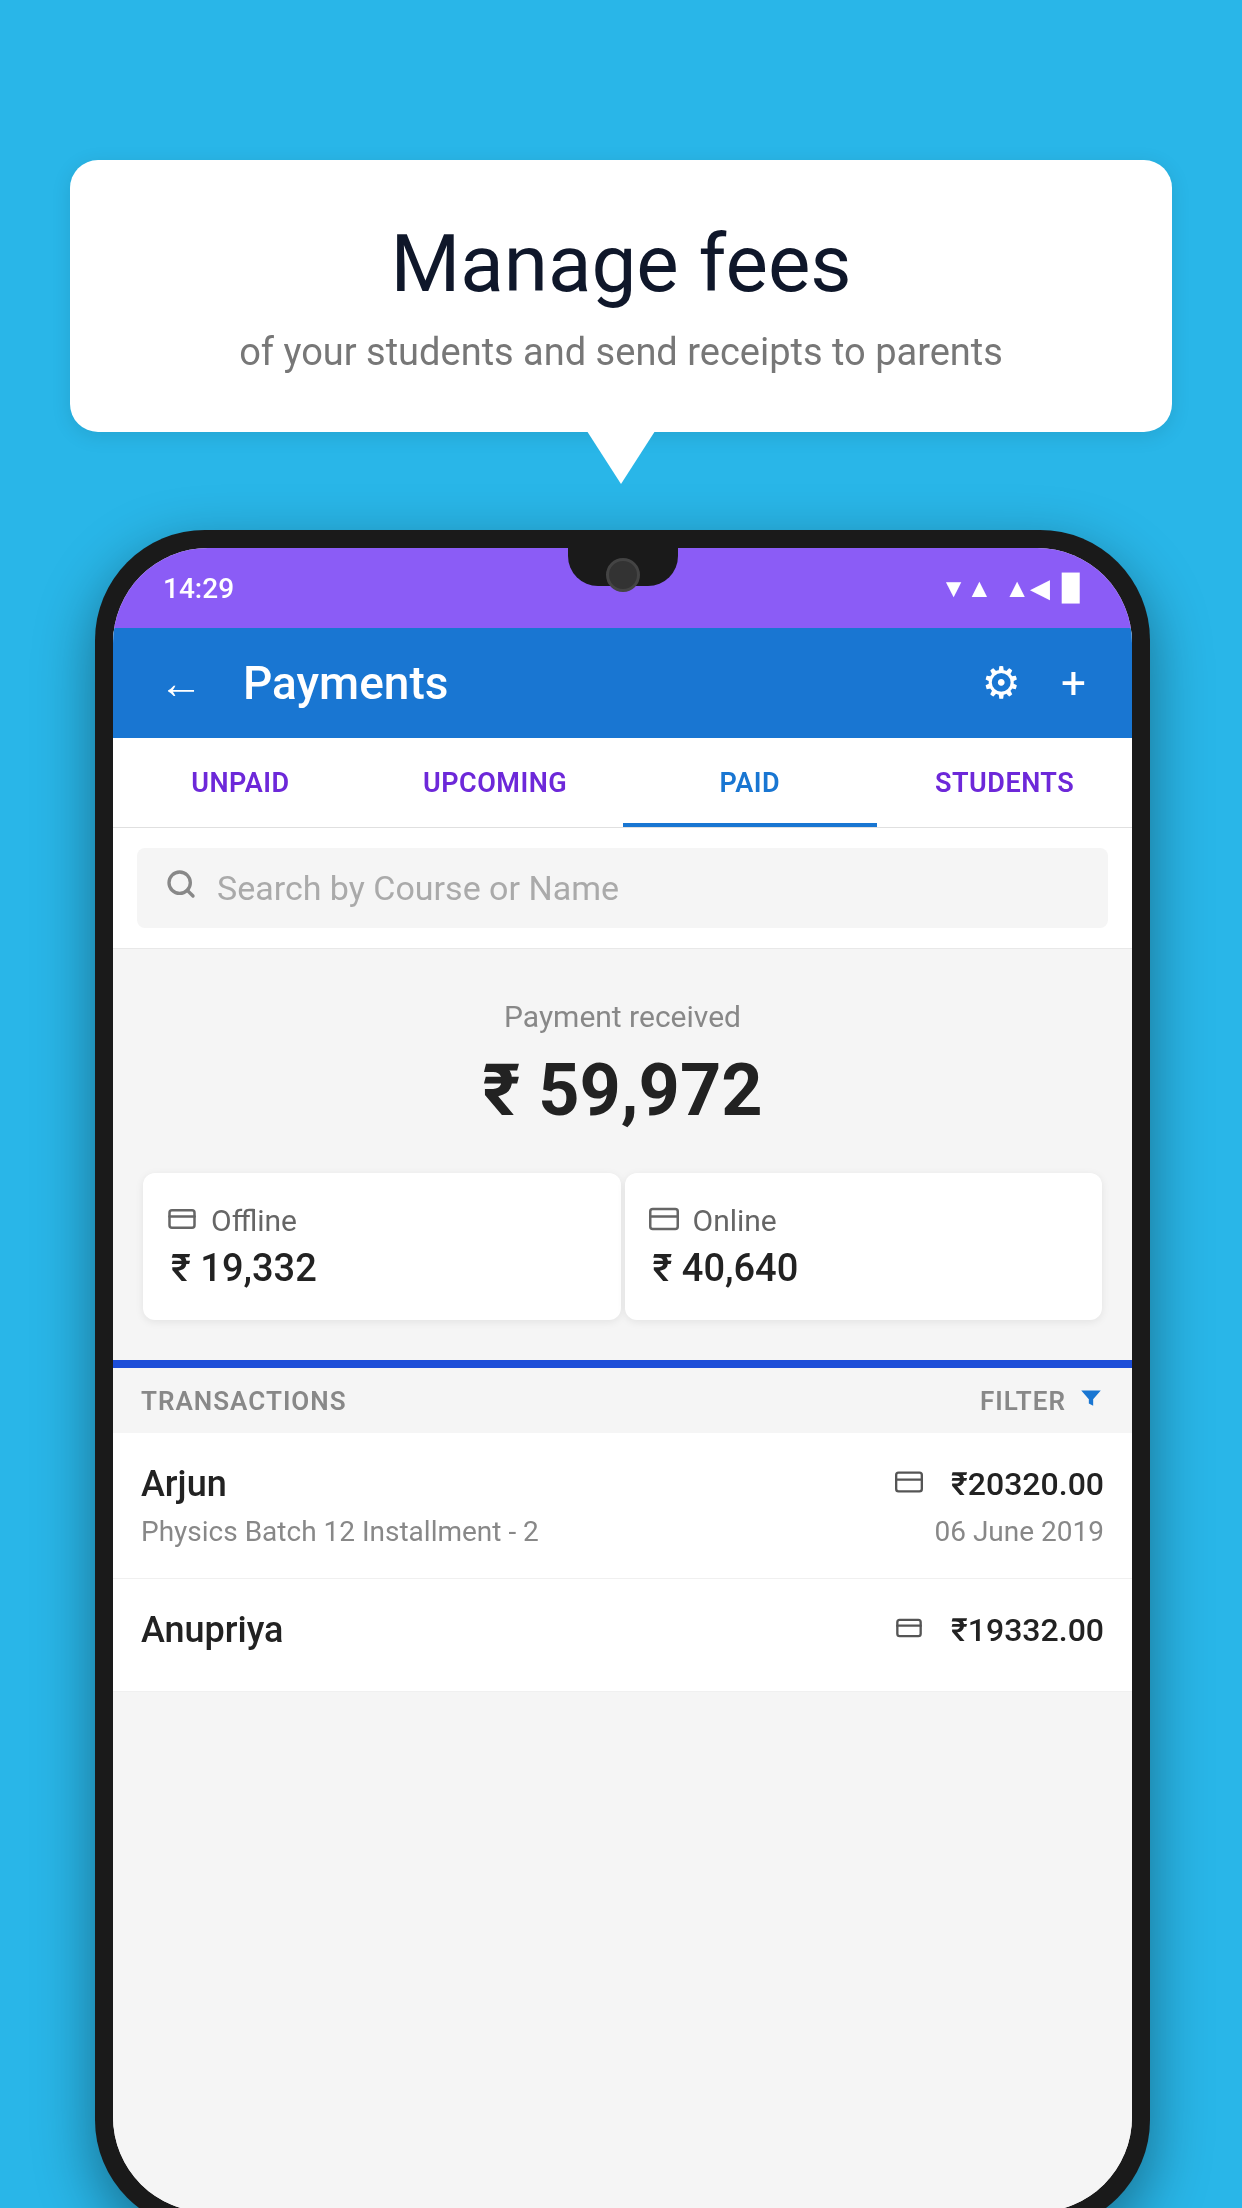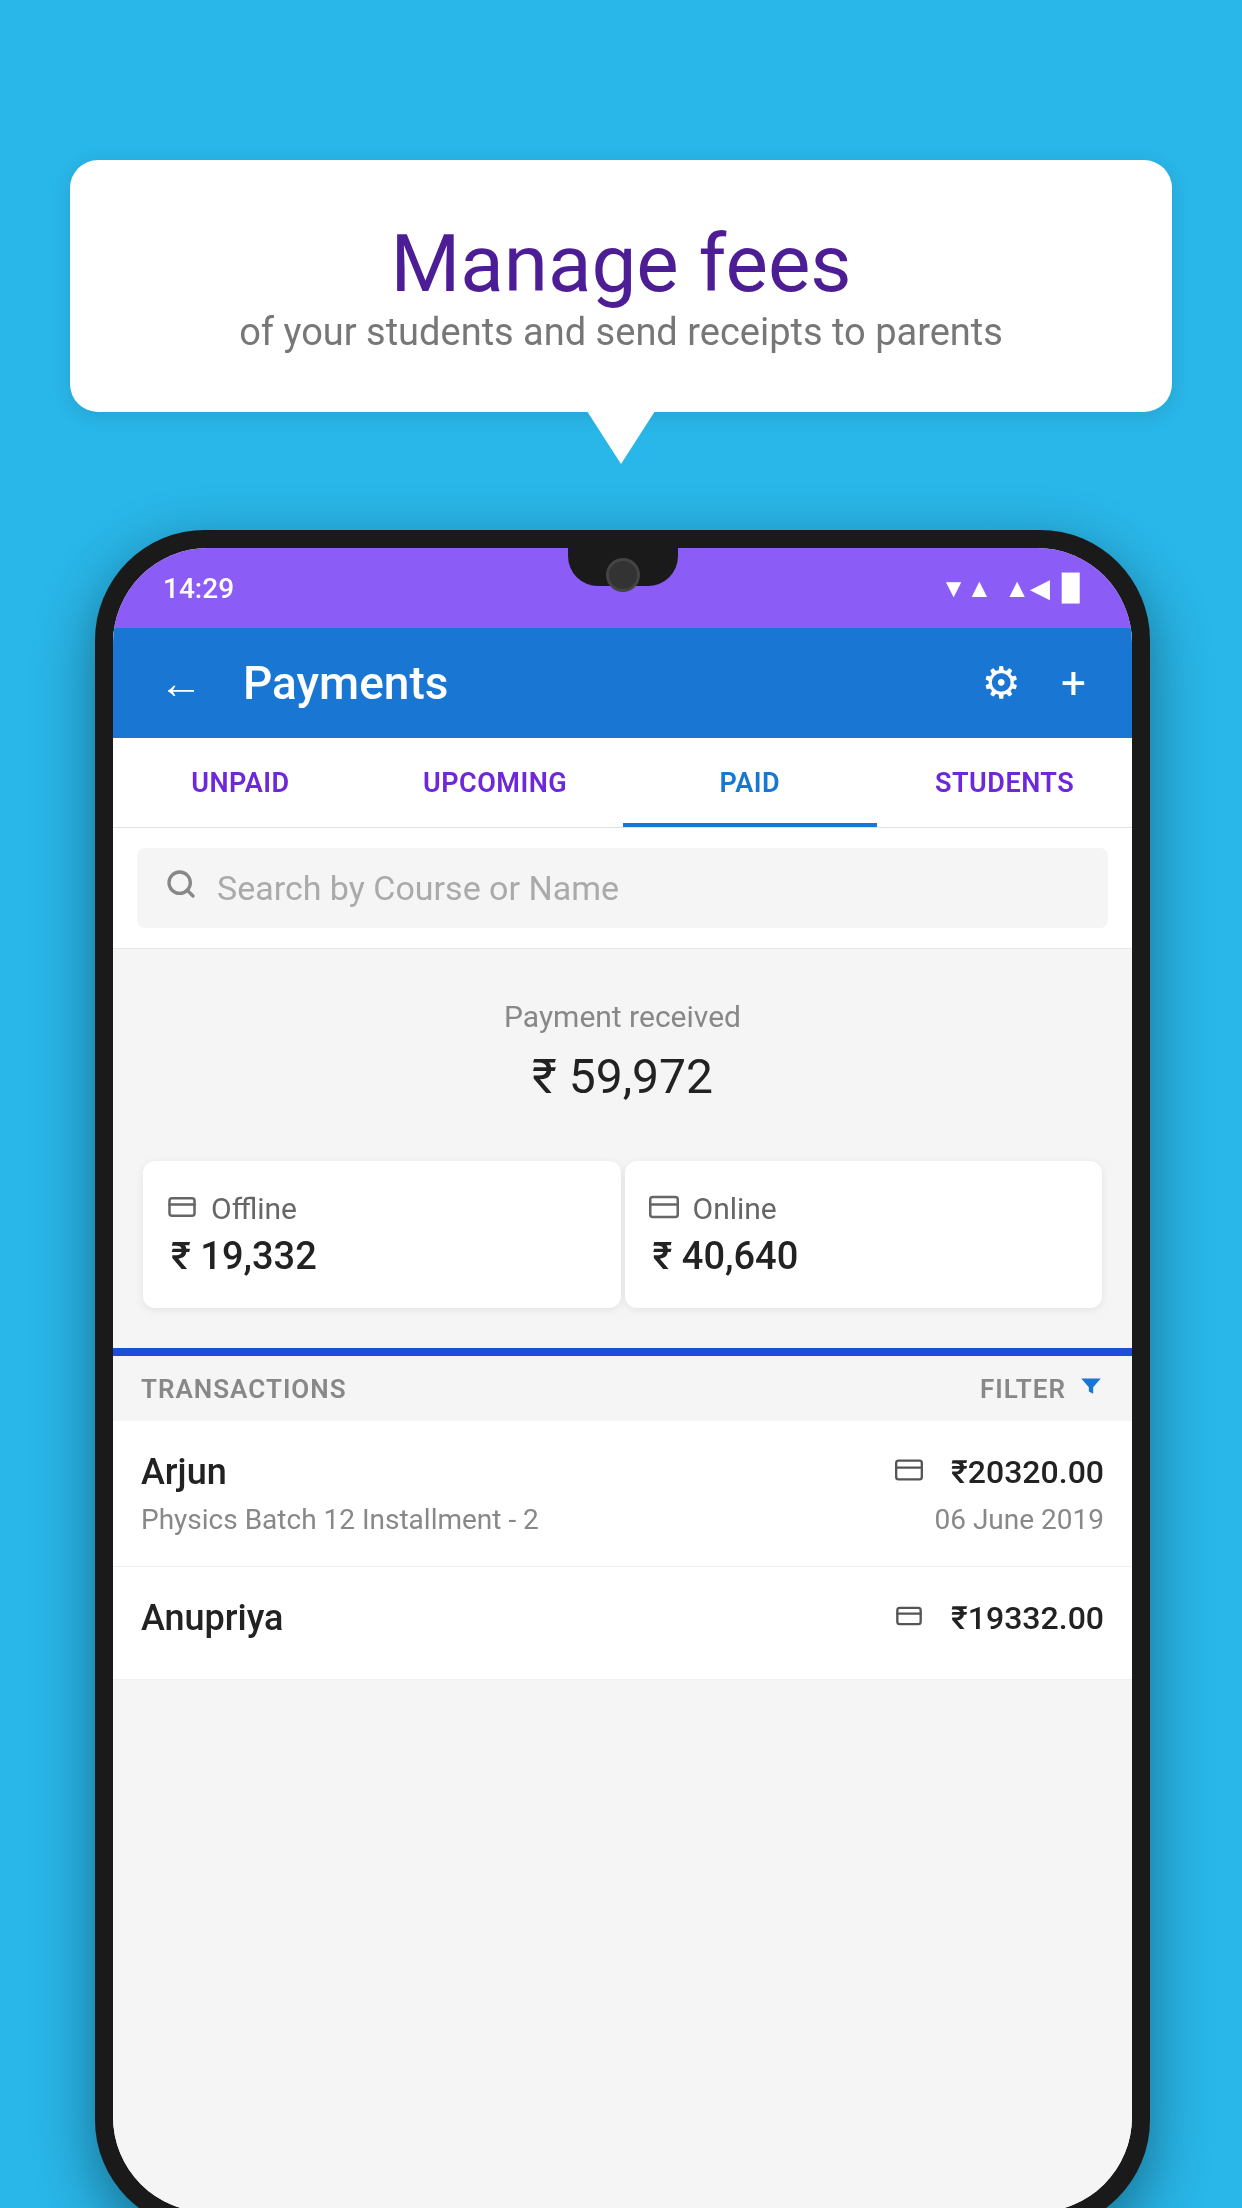--- a/index.html
+++ b/index.html
@@ -42,23 +42,24 @@
       transform: translateX(-50%);
       width: 0;
       height: 0;
       border-left: 36px solid transparent;
       border-right: 36px solid transparent;
       border-top: 56px solid white;
     }
 
     .bubble-title {
       font-size: 80px;
-      color: #4c1d95;
+      color: #0f172a;
       font-weight: 400;
       line-height: 1.1;
+      margin-bottom: 20px;
     }
 
     .bubble-subtitle {
       font-size: 38px;
       color: #777;
       font-weight: 400;
       line-height: 1.3;
     }
 
     
@@ -246,24 +247,24 @@
       border-bottom: 8px solid #1d4ed8;
     }
 
     .payment-received-label {
       font-size: 30px;
       color: #888;
       margin-bottom: 14px;
     }
 
     .payment-amount {
-      font-size: 48px;
-      font-weight: 400;
+      font-size: 72px;
+      font-weight: 700;
       color: #222;
-      margin-bottom: 56px;
+      margin-bottom: 40px;
     }
 
     .payment-cards {
       display: flex;
       gap: 4px;
     }
 
     .payment-card {
       flex: 1;
       background: white;

